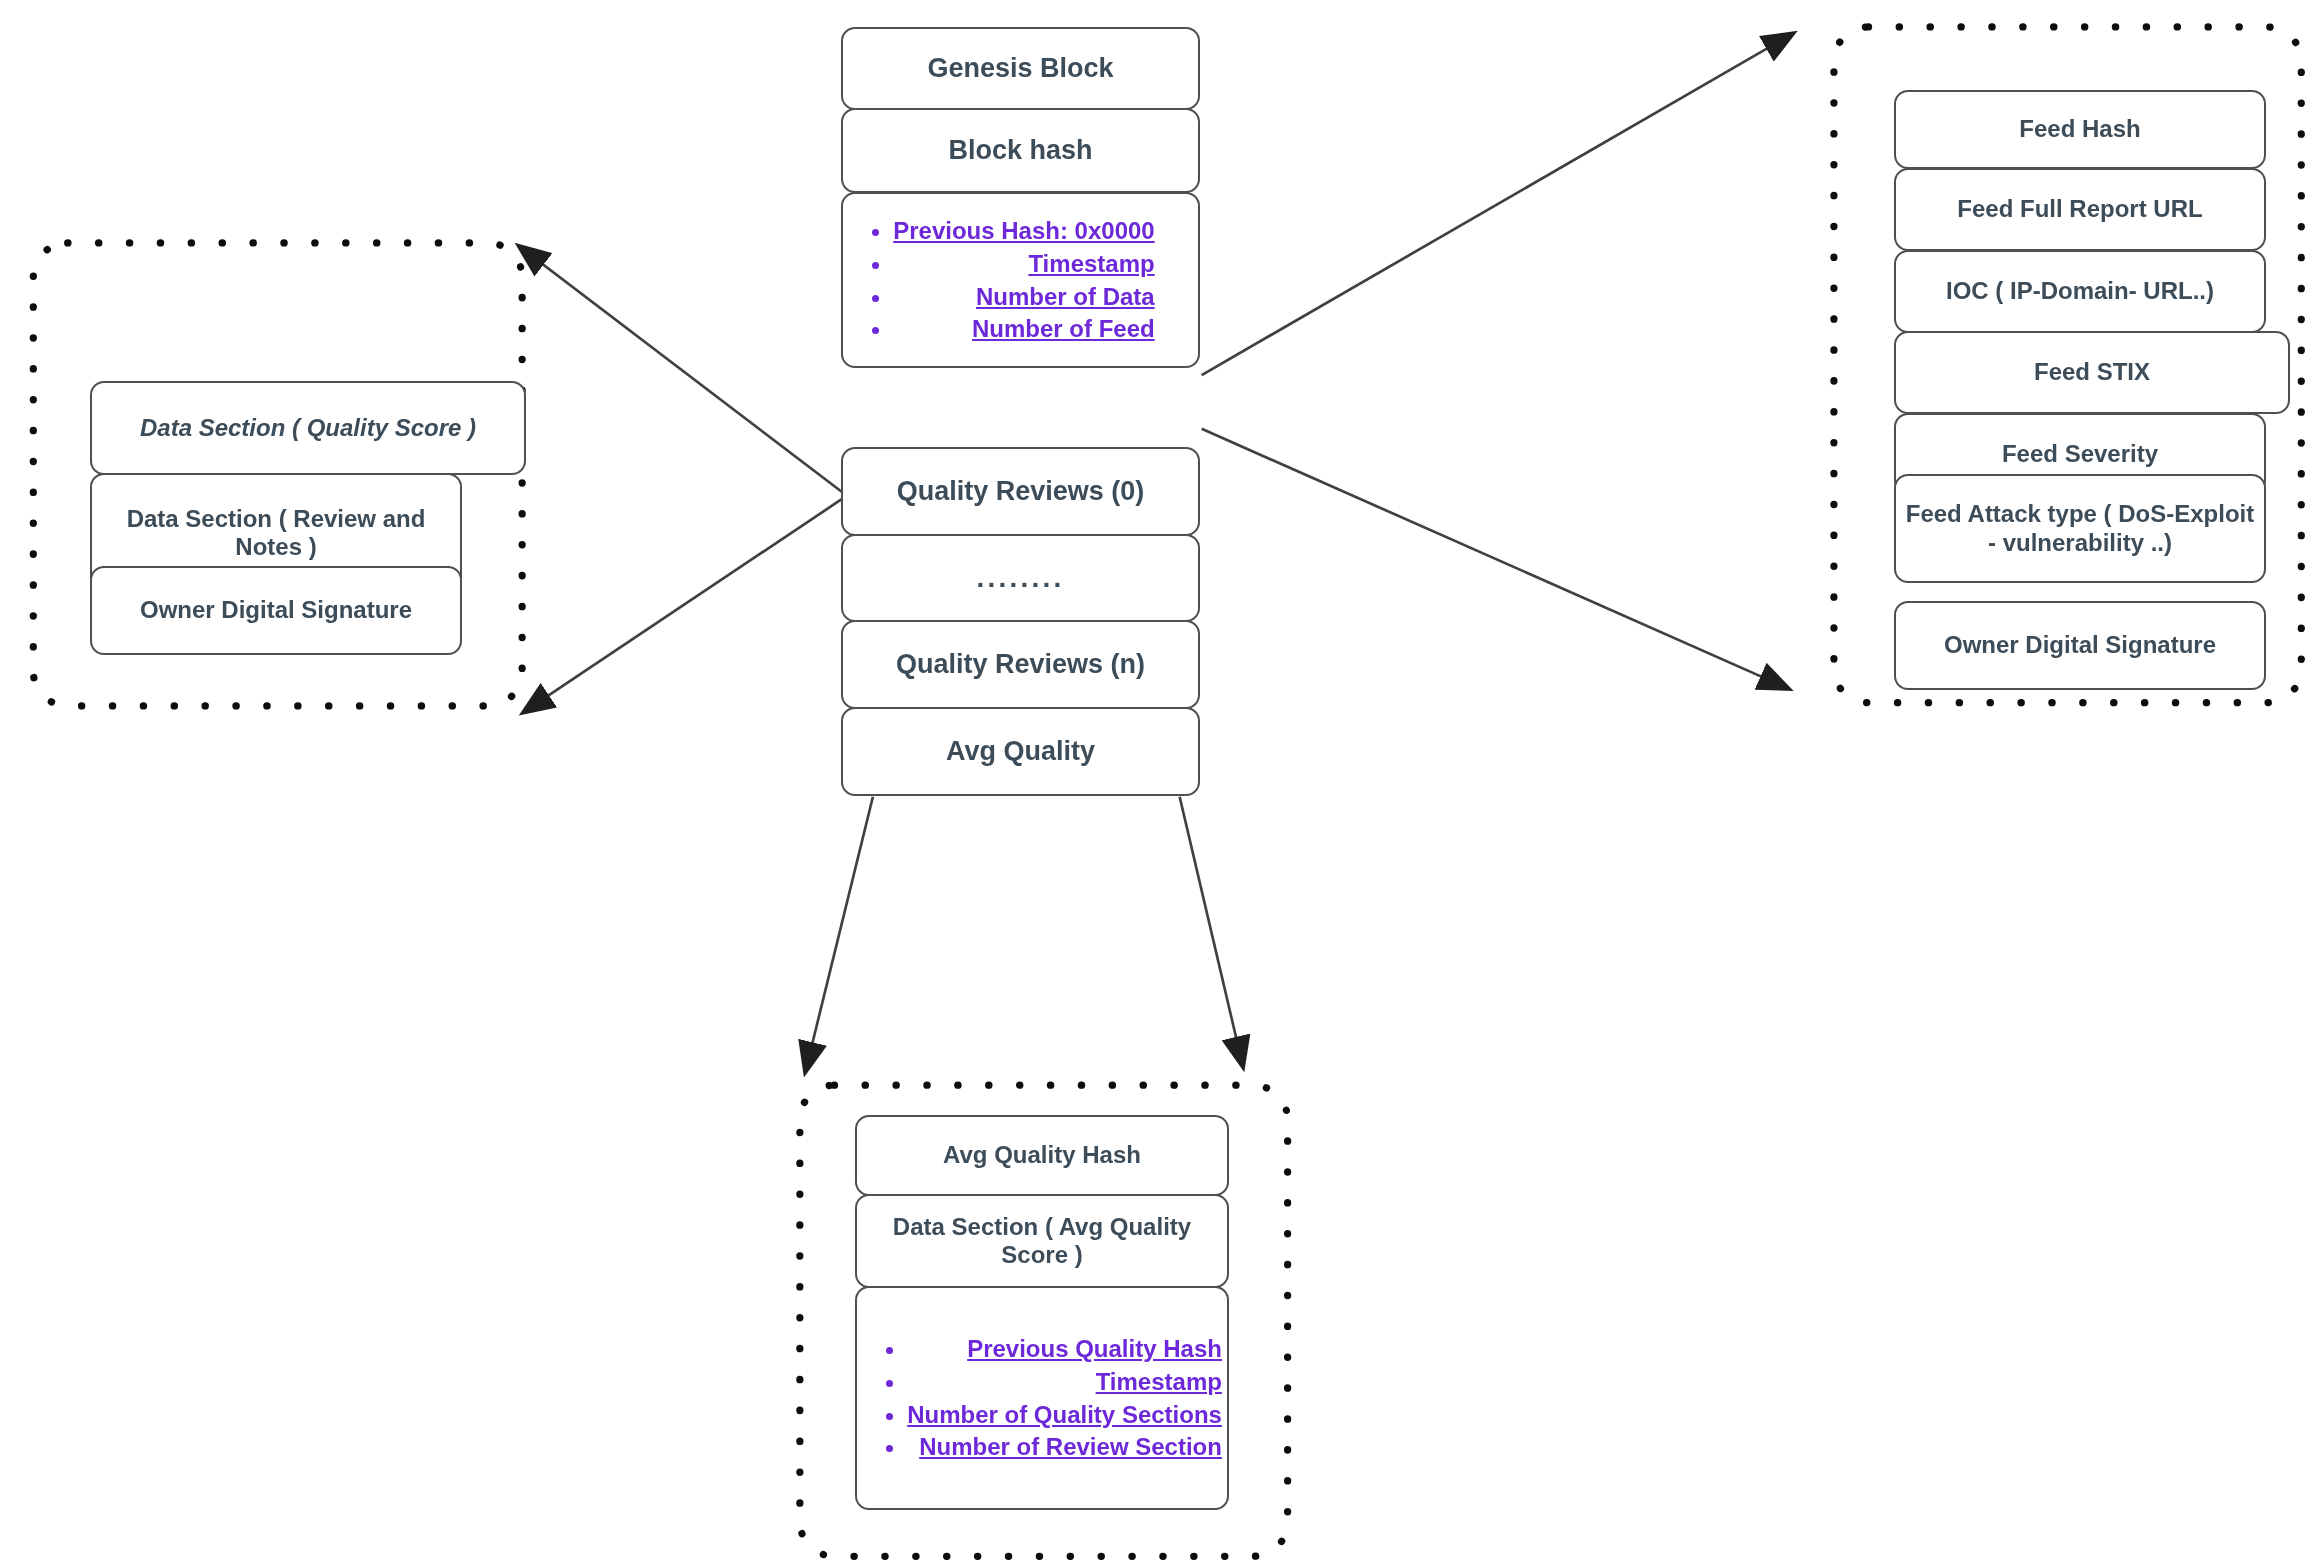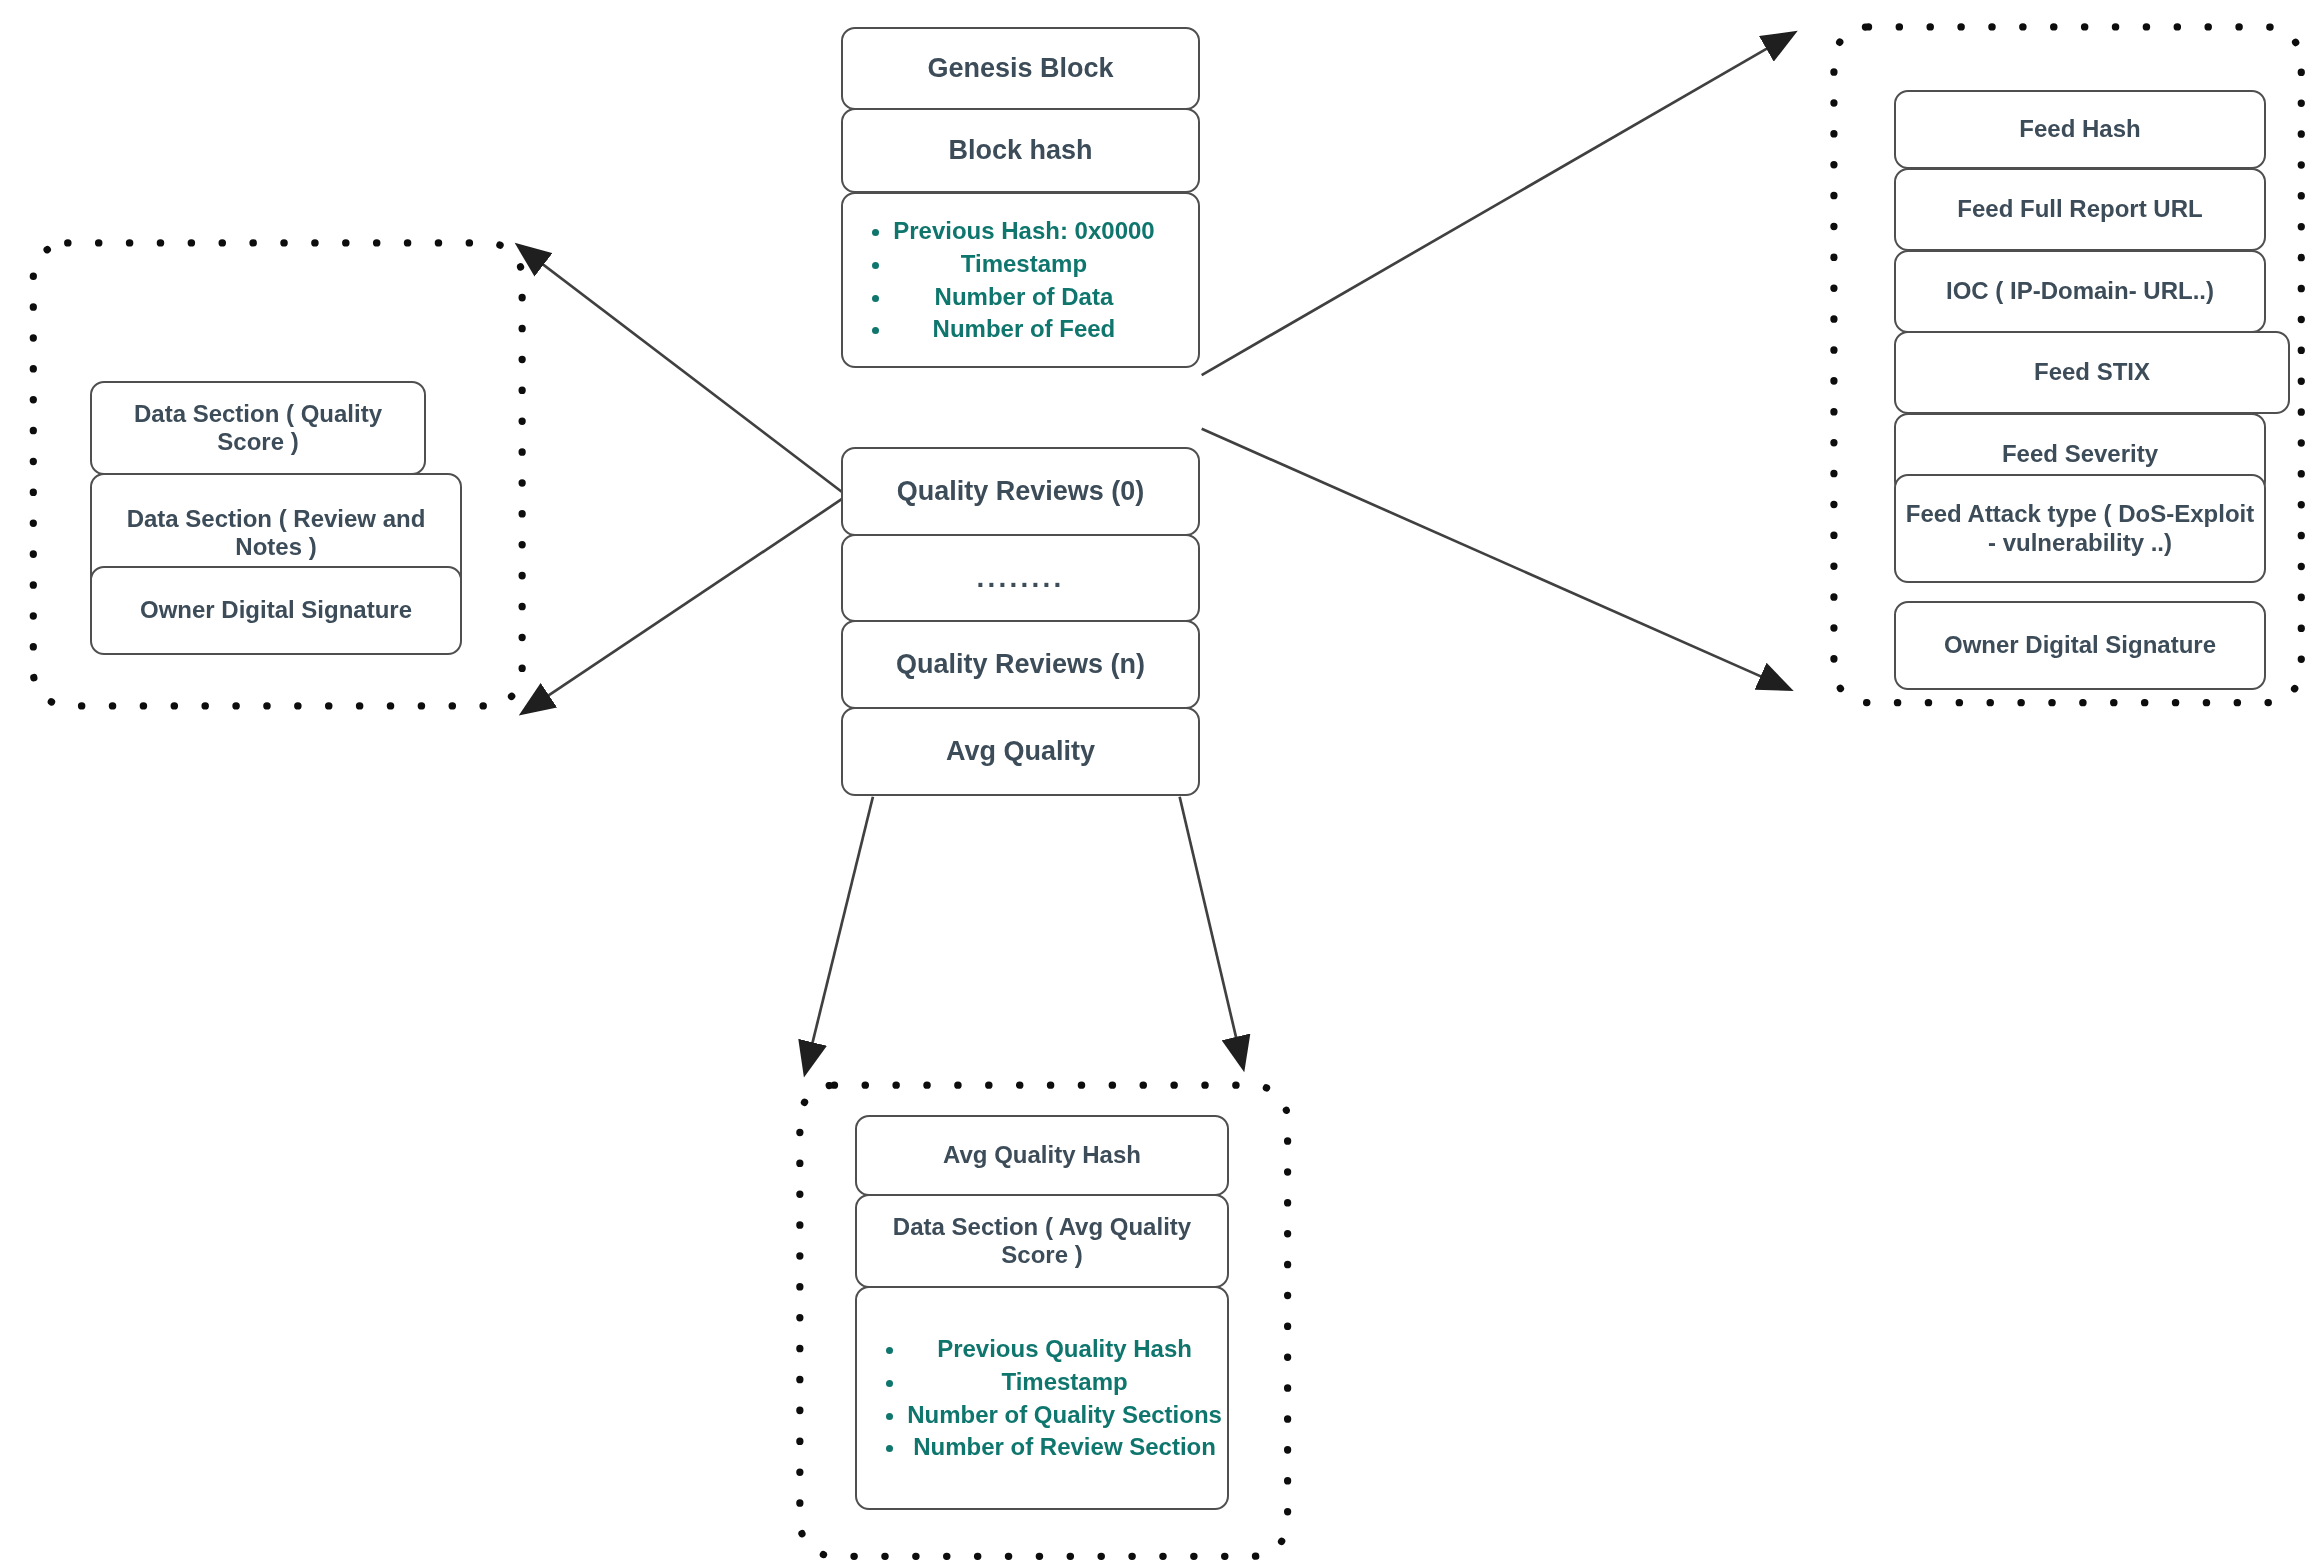--- a/index.html
+++ b/index.html
@@ -27,26 +27,27 @@
     line-height:1.18;
     padding:3.2px 7.5px;
     z-index:2;
   }
   .node.small{font-size:24px;}
   .node.dots-label{font-size:28px;letter-spacing:3.2px;}
   .bullets-node{justify-content:flex-start;align-items:center;padding:5.4px 3.2px;}
   ul.bullets{
     margin:0;
     padding-left:47px;
-    text-align:center;
-    color:#0f766e;
+    text-align:right;
+    color:#6d28d9;
     font-weight:700;
     font-size:24px;
     line-height:1.32;
     list-style:disc outside;
+    text-decoration:underline;
   }
   ul.bullets li{margin:1.1px 0;}
 </style>
 </head>
 <body>
 
 <div id="canvas">
 
   <svg id="wires" viewBox="0 0 4317 2913">
     <defs>
@@ -95,21 +96,21 @@
 
   <div class="node" style="left:841px;top:620px;width:359px;height:89px;">
     <span>Quality Reviews (n)</span>
   </div>
 
   <div class="node" style="left:841px;top:707px;width:359px;height:89px;">
     <span>Avg Quality</span>
   </div>
 
 
-  <div class="node small" style="left:90px;top:381px;width:336px;height:94px;">
+  <div class="node small" style="left:90px;top:381px;width:436px;height:94px;font-style:italic;">
     <span>Data Section ( Quality Score )</span>
   </div>
 
   <div class="node small" style="left:90px;top:473px;width:372px;height:120px;">
     <span>Data Section ( Review and Notes )</span>
   </div>
 
   <div class="node small" style="left:90px;top:566px;width:372px;height:89px;">
     <span>Owner Digital Signature</span>
   </div>

